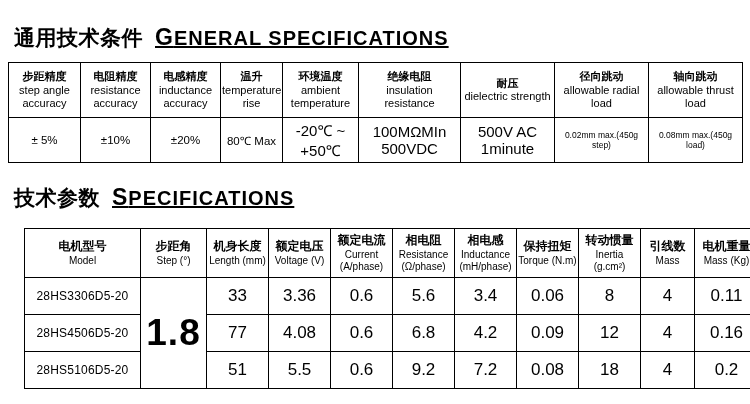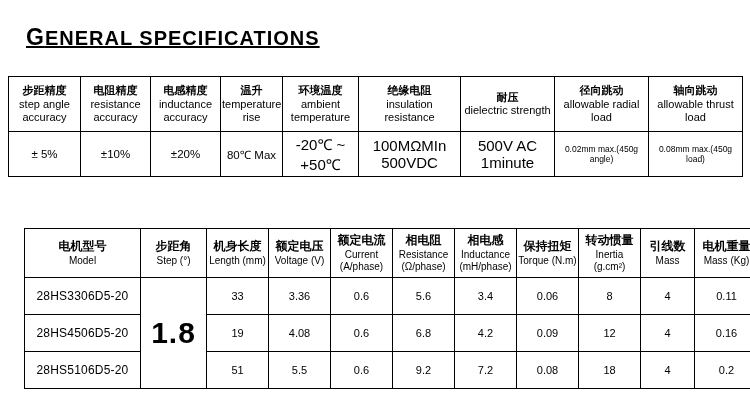--- a/index.html
+++ b/index.html
@@ -66,21 +66,21 @@
     text-align: center;
     vertical-align: middle;
     padding: 2px 1px;
     font-weight: normal;
   }
 
   
   #general-table {
     position: absolute;
     left: 8px;
-    top: 76px;
+    top: 62px;
     width: 734px;
   }
   #general-table .hdr-cn {
     font-size: 11px;
     font-weight: bold;
     line-height: 1.25;
     display: block;
   }
   #general-table .hdr-en {
     font-size: 11px;
@@ -118,38 +118,39 @@
     display: block;
     line-height: 1.3;
   }
   #spec-table .hdr-en {
     font-size: 10px;
     display: block;
     line-height: 1.2;
   }
   #spec-table tbody td {
     height: 32px;
-    font-size: 11px;
+    font-size: 17px;
   }
   #spec-table tbody td.model {
     font-size: 12px;
     letter-spacing: 0.2px;
   }
   #spec-table td.step-merged {
-    font-size: 30px;
+    font-size: 37px;
     font-weight: bold;
     letter-spacing: 1px;
   }
 </style>
 </head>
 <body>
 
 <div class="page">
 
   <div class="section-title" id="general-title">
+    <span class="title-cn">通用技术条件</span>
     <span class="title-en"><span class="big">G</span><span>ENERAL  SPECIFICATIONS</span></span>
   </div>
 
   <table id="general-table">
     <colgroup>
       <col style="width:72px">
       <col style="width:70px">
       <col style="width:70px">
       <col style="width:62px">
       <col style="width:76px">
@@ -200,26 +201,30 @@
     </thead>
     <tbody>
       <tr>
         <td>± 5%</td>
         <td>±10%</td>
         <td>±20%</td>
         <td>80℃ Max</td>
         <td class="small">-20℃ ~ +50℃</td>
         <td class="small">100MΩMIn 500VDC</td>
         <td class="small">500V AC 1minute</td>
-        <td class="xsmall">0.02mm max.(450g angle)</td>
+        <td class="xsmall">0.02mm max.(450g step)</td>
         <td class="xsmall">0.08mm max.(450g load)</td>
       </tr>
     </tbody>
   </table>
 
+  <div class="section-title" id="specs-title">
+    <span class="title-cn">技术参数</span>
+    <span class="title-en"><span class="big">S</span><span>PECIFICATIONS</span></span>
+  </div>
 
   <table id="spec-table">
     <colgroup>
       <col style="width:116px">
       <col style="width:66px">
       <col style="width:62px">
       <col style="width:62px">
       <col style="width:62px">
       <col style="width:62px">
       <col style="width:62px">
@@ -285,21 +290,21 @@
         <td>0.6</td>
         <td>5.6</td>
         <td>3.4</td>
         <td>0.06</td>
         <td>8</td>
         <td>4</td>
         <td>0.11</td>
       </tr>
       <tr>
         <td class="model">28HS4506D5-20</td>
-        <td>19</td>
+        <td>77</td>
         <td>4.08</td>
         <td>0.6</td>
         <td>6.8</td>
         <td>4.2</td>
         <td>0.09</td>
         <td>12</td>
         <td>4</td>
         <td>0.16</td>
       </tr>
       <tr>

